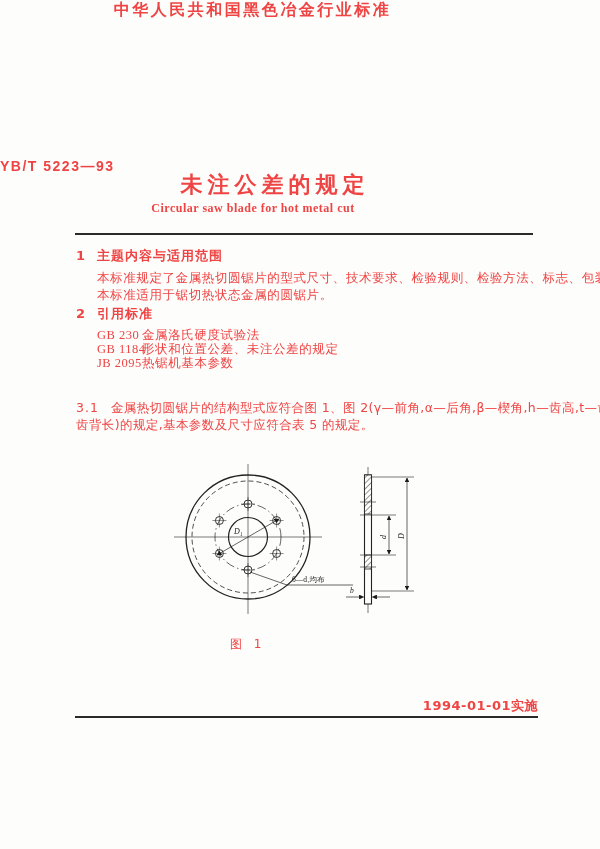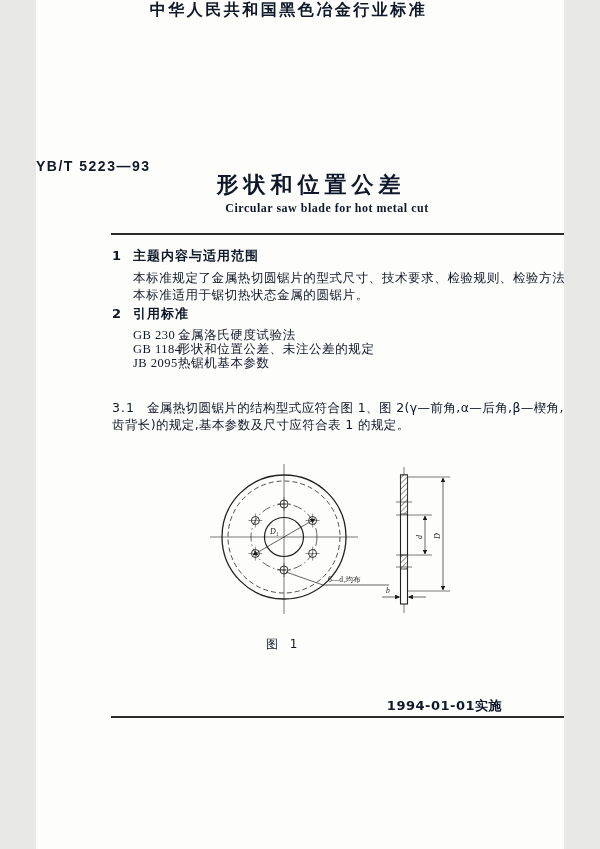--- a/index.html
+++ b/index.html
@@ -1,26 +1,26 @@
 <!DOCTYPE html>
 <html><head>
 <meta charset="utf-8">
 <style>
   html,body{margin:0;padding:0;background:#e8e8e6;}
   #page{
-    position:relative;width:528px;height:849px;margin:0 auto;
-    background:#fdfdfb;color:#0f172a;overflow:hidden;
+    position:relative;width:600px;height:849px;margin:0 auto;
+    background:#fdfdfb;color:#ef4444;overflow:hidden;
     font-family:"DejaVu Sans","Liberation Sans",sans-serif;
   }
   .abs{position:absolute;}
   
   .std-label{left:0;top:131;width:505px;text-align:center;font-size:16px;font-weight:bold;letter-spacing:2.5px;}
   .std-number{left:424;top:158px;font-size:14px;font-weight:bold;letter-spacing:1.5px;font-family:Liberation Sans, sans-serif;}
   .doc-title{left:0;top:170px;width:550px;text-align:center;font-size:22px;font-weight:bold;letter-spacing:5px;}
-  .doc-subtitle{left:0;top:201px;width:506px;text-align:center;font-size:12px;font-weight:bold;letter-spacing:.5px;font-family:"Liberation Serif","DejaVu Serif",serif;margin-left:38px;}
+  .doc-subtitle{left:0;top:201px;width:506px;text-align:center;font-size:12px;font-weight:bold;letter-spacing:.5px;font-family:"Liberation Serif","DejaVu Serif",serif;}
   .rule-top{left:75px;top:233px;width:458px;border-top:2px solid #2a2a2a;height:0;}
   .rule-bottom{left:75px;top:716px;width:463px;border-top:2px solid #2a2a2a;height:0;}
   
   .sec-heading{font-size:13px;font-weight:bold;letter-spacing:1px;left:76px;}
   .sec-heading .num{display:inline-block;width:21px;letter-spacing:0;}
   .body-line{font-size:12.5px;letter-spacing:.6px;left:97px;white-space:nowrap;}
   .clause-line{font-size:12.5px;letter-spacing:.4px;left:76px;white-space:nowrap;}
   .clause-num{display:inline-block;margin-right:12px;letter-spacing:1px;text-align:center;}
   .ref-code{display:inline-block;width:45px;font-family:"Liberation Serif","DejaVu Serif",serif;letter-spacing:.5px;}
   
@@ -31,21 +31,21 @@
   .footer-right{top:697px;right:62px;font-size:13px;font-weight:bold;letter-spacing:.5px;}
   svg text{font-family:"Liberation Serif","DejaVu Serif",serif;fill:#1b1b1b;}
 </style>
 </head>
 <body>
 
 <div id="page">
 
   <div class="abs std-label">中华人民共和国黑色冶金行业标准</div>
   <div class="abs std-number">YB/T 5223—93</div>
-  <div class="abs doc-title">形状和位置公差</div>
+  <div class="abs doc-title">未注公差的规定</div>
   <div class="abs doc-subtitle">Circular saw blade for hot metal cut</div>
   <div class="abs rule-top"></div>
 
   <div class="abs sec-heading" style="top:247px">
     <span class="num">1</span><span>主题内容与适用范围</span>
   </div>
   <div class="abs body-line" style="top:270px">本标准规定了金属热切圆锯片的型式尺寸、技术要求、检验规则、检验方法、标志、包装的基本要求。</div>
   <div class="abs body-line" style="top:287px">本标准适用于锯切热状态金属的圆锯片。</div>
 
   <div class="abs sec-heading" style="top:305px">
@@ -57,21 +57,21 @@
   <div class="abs body-line" style="top:341px">
     <span class="ref-code">GB 1184</span><span>形状和位置公差、未注公差的规定</span>
   </div>
   <div class="abs body-line" style="top:355px">
     <span class="ref-code">JB 2095</span><span>热锯机基本参数</span>
   </div>
 
   <div class="abs clause-line" style="top:400px">
     <span class="clause-num">3.1</span><span>金属热切圆锯片的结构型式应符合图 1、图 2(γ—前角,α—后角,β—楔角,h—齿高,t—齿距,t₁—</span>
   </div>
-  <div class="abs clause-line" style="top:417px">齿背长)的规定,基本参数及尺寸应符合表 1 的规定。</div>
+  <div class="abs clause-line" style="top:417px">齿背长)的规定,基本参数及尺寸应符合表 5 的规定。</div>
 
   <svg class="abs figure-svg" width="280" height="175" viewBox="0 0 280 175">
     <defs>
       <marker id="arr" viewBox="0 0 10 10" refX="9" refY="5" markerWidth="7" markerHeight="7" orient="auto-start-reverse">
         <path d="M0,0L10,5L0,10z" fill="#1b1b1b"></path>
       </marker>
       <pattern id="hatch" width="4" height="4" patternUnits="userSpaceOnUse" patternTransform="rotate(45)">
         <rect width="4" height="4" fill="#fdfdfb"></rect>
         <line x1="0" y1="0" x2="0" y2="4" stroke="#2a2a2a" stroke-width="1"></line>
       </pattern>

